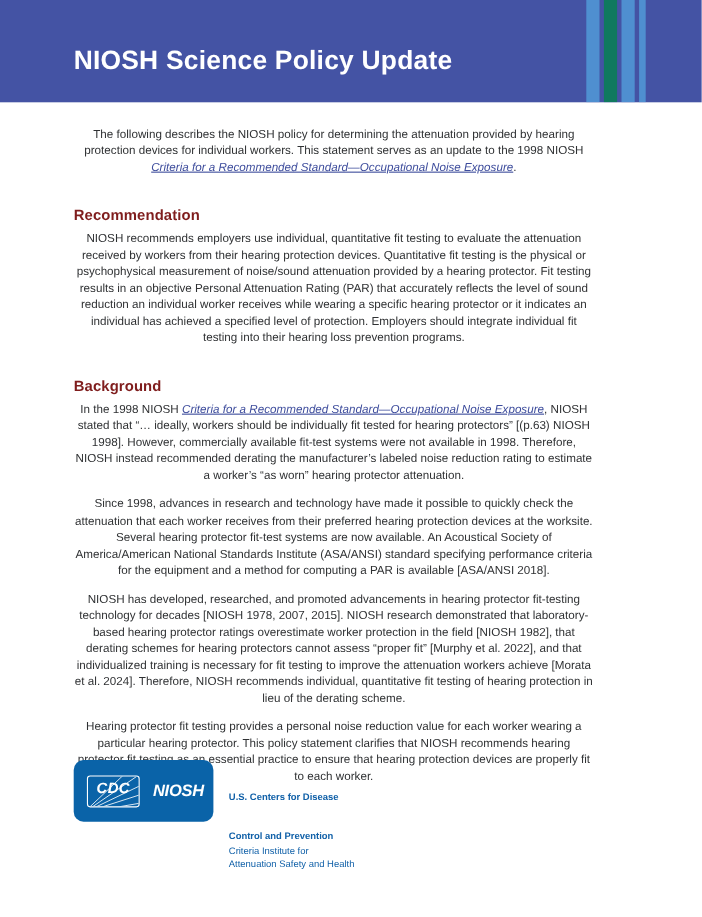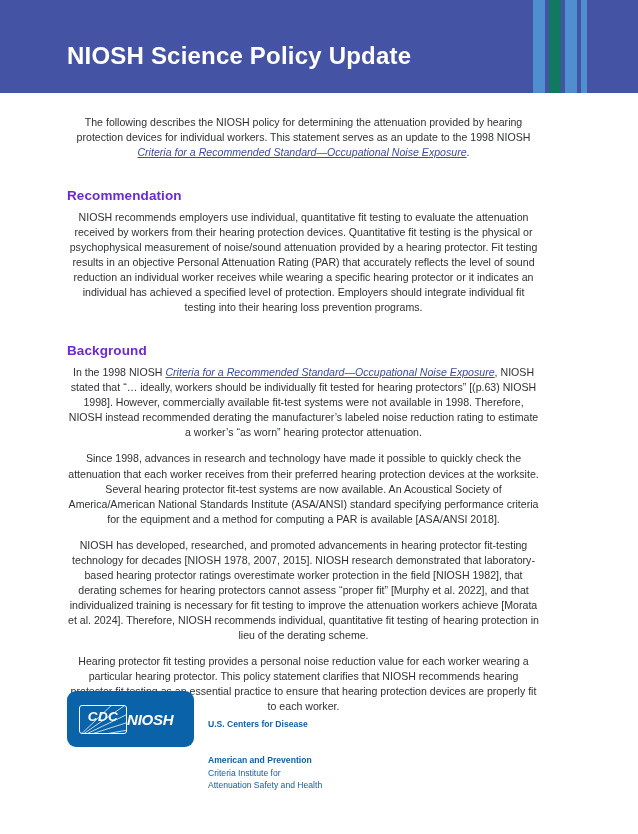--- a/index.html
+++ b/index.html
@@ -65,21 +65,21 @@
     font-size: 17.5px;
     line-height: 1.33;
     font-weight: bold;
     color: #4453a4;
     letter-spacing: 0.1px;
   }
   h2.section {
     margin: 28px 0 7px 0;
     font-size: 13.5px;
     font-weight: bold;
-    color: #6d28d9;
+    color: #7f1d1d;
     letter-spacing: 0.1px;
   }
   p.body-text {
     margin: 0 0 11px 0;
     font-size: 10.6px;
     line-height: 1.42;
     color: #2f3133;
     text-align: center;
   }
   p.body-text:last-child { margin-bottom: 0; }
@@ -106,21 +106,21 @@
     position: relative;
     overflow: hidden;
     flex: none;
   }
   .logo-inner {
     position: absolute;
     left: 12px;
     top: 14px;
     display: flex;
     align-items: center;
-    gap: 0;
+    gap: 12px;
   }
   .cdc-frame {
     position: relative;
     width: 46px;
     height: 27px;
     border: 1.2px solid #ffffff;
     border-radius: 3px;
     overflow: hidden;
   }
   .cdc-frame .rays {
@@ -207,19 +207,19 @@
               <line x1="2" y1="38" x2="60" y2="35"></line>
             </g>
           </svg>
           <div class="cdc-text">CDC</div>
         </div>
         <div class="niosh-text">NIOSH</div>
       </div>
     </div>
     <div class="agency">
       <div class="strong">U.S. Centers for Disease</div>
-      <div class="strong">American and Prevention</div>
+      <div class="strong">Control and Prevention</div>
       <div>Criteria Institute for</div>
       <div>Attenuation Safety and Health</div>
     </div>
   </div>
 
 </div>
 
 </body></html>

